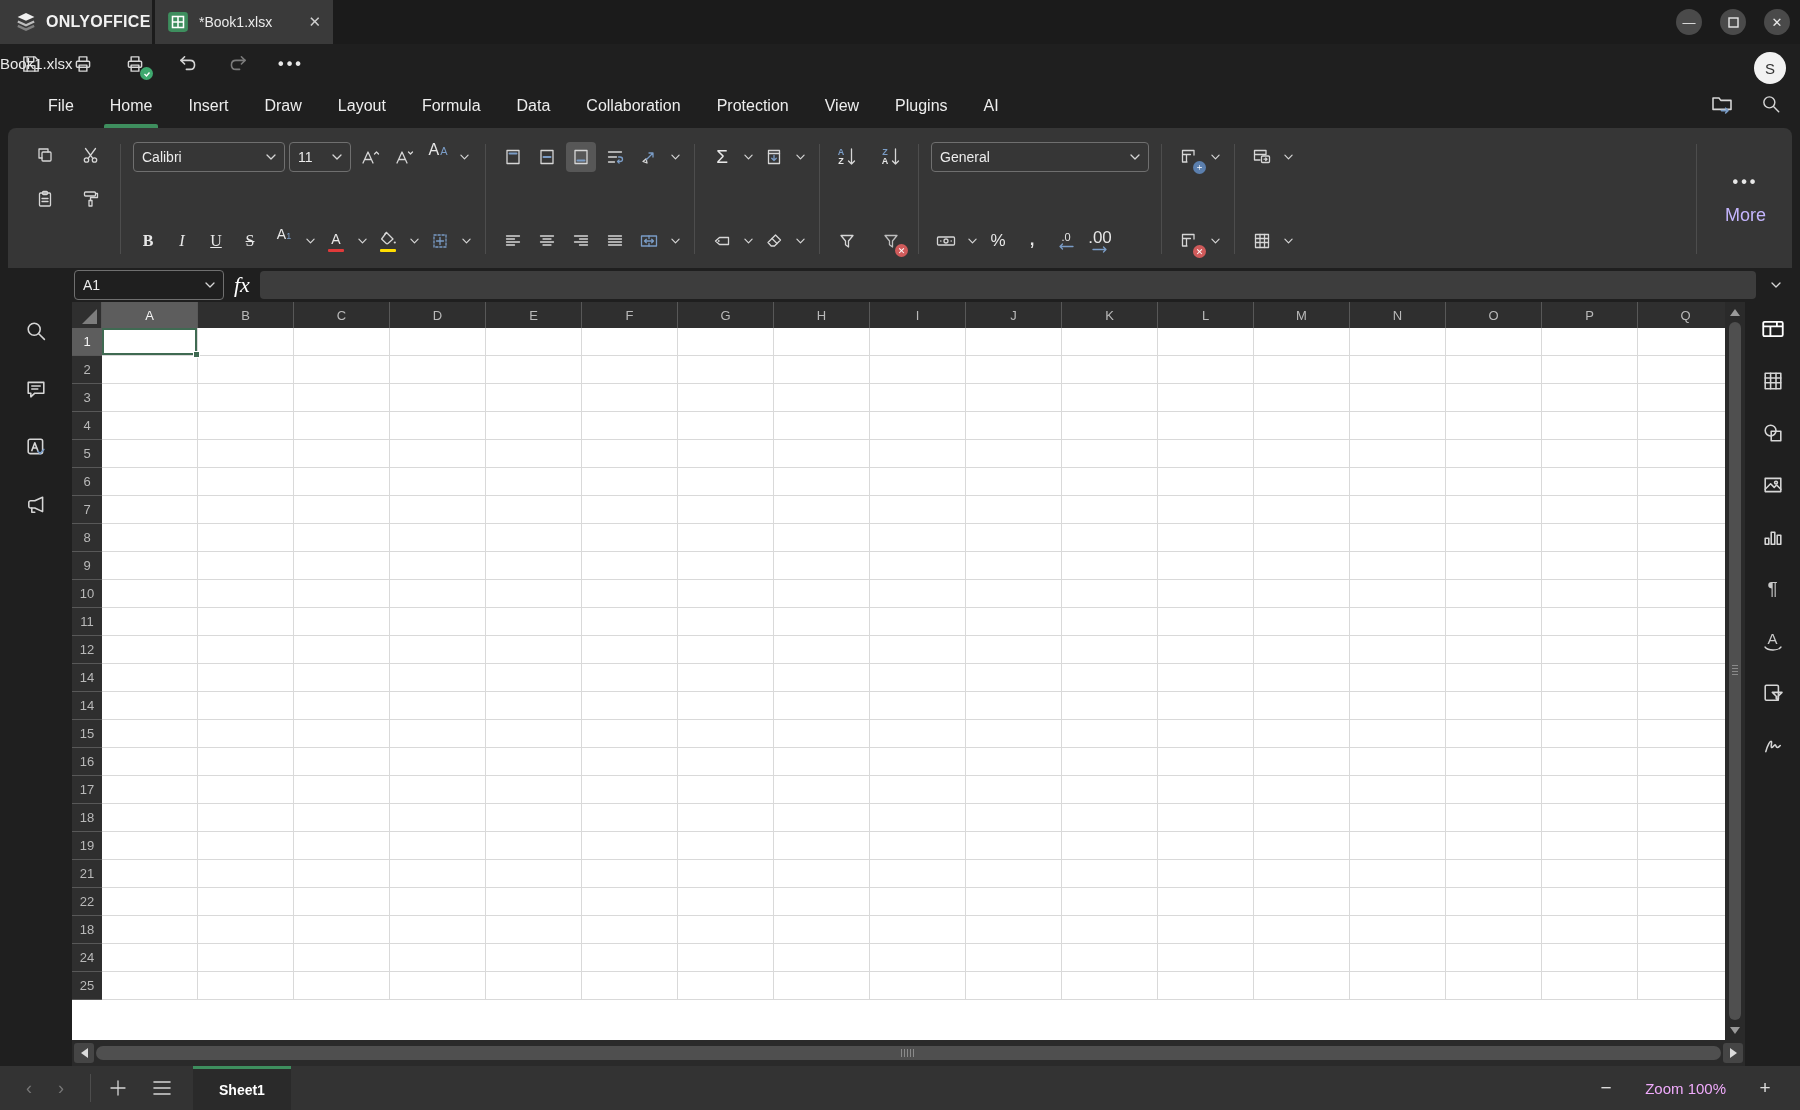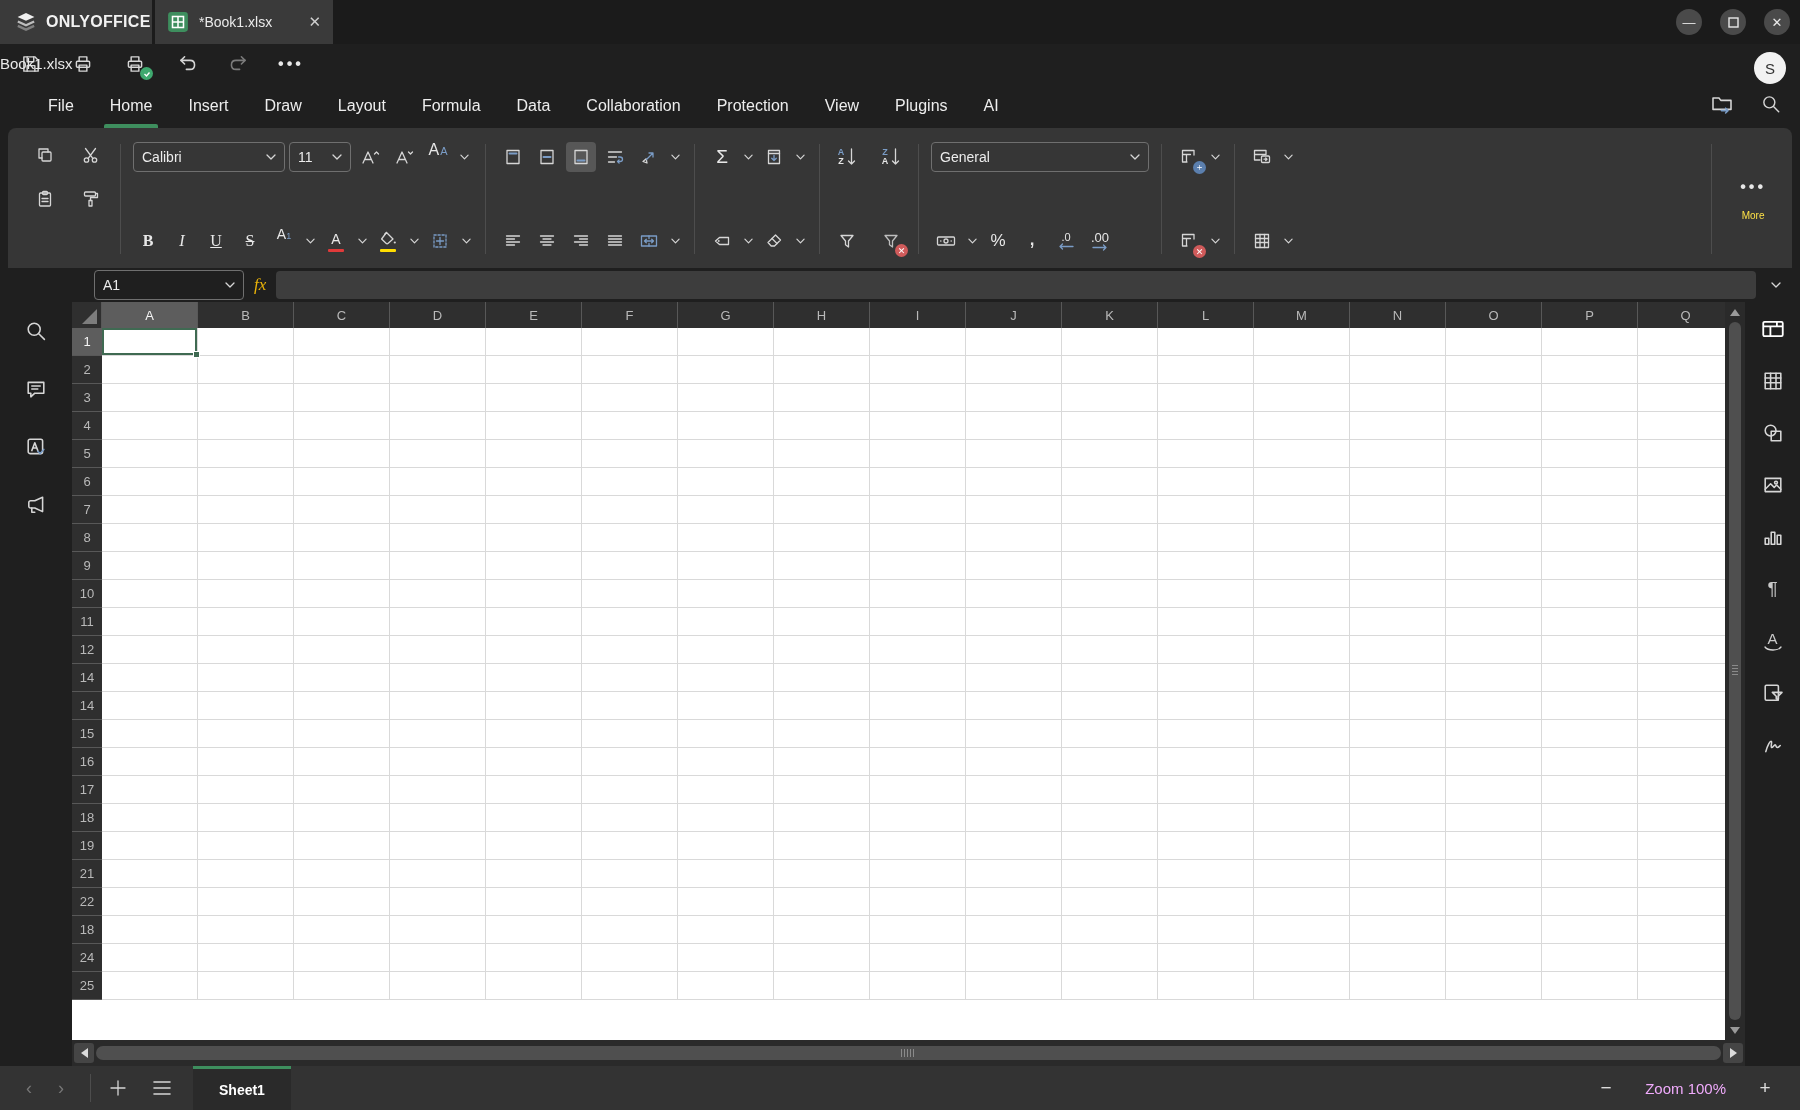--- a/index.html
+++ b/index.html
@@ -42,27 +42,27 @@
   .chev { width:14px; height:30px; display:flex; align-items:center; justify-content:center; cursor:pointer; }
   .glyph { font-size:16px; color:#e8e8e8; font-family:"Liberation Serif", serif; }
   .g-sans { font-family:"Liberation Sans", sans-serif; }
   .combo { height:30px; border:1px solid #6f6f6f; border-radius:4px; background:transparent; display:flex; align-items:center; padding:0 8px; gap:6px; color:#ececec; font-size:14px; }
   .combo .cval { flex:1; }
   .clip-grid { display:grid; grid-template-columns:30px 30px; grid-template-rows:30px 30px; gap:14px 16px; padding:2px 2px 2px 8px; }
   .stackbtn { display:flex; flex-direction:column; align-items:center; justify-content:center; line-height:1; }
   .colorbar { position:absolute; left:7px; right:7px; bottom:4px; height:3px; border-radius:1px; }
   .badge { position:absolute; border-radius:50%; width:13px; height:13px; display:flex; align-items:center; justify-content:center; font-size:9px; color:#fff; }
   .more-group { display:flex; flex-direction:column; align-items:center; justify-content:center; gap:14px; padding:0 16px; }
-  .more-label { font-size:10px; color:#fde047; }
+  .more-label { font-size:18px; color:#c4b5fd; }
   .dots { letter-spacing:3px; font-size:16px; color:#e8e8e8; font-weight:700; }
 
   
   .formula-row { height:34px; display:flex; align-items:center; padding:2px 14px 2px 74px; gap:10px; background:#1f1f1f; }
-  .namebox { width:150px;margin-left:20px; }
-  .fx { font-size:17px; color:#eab308; font-family:"Liberation Serif", serif; font-style:italic; }
+  .namebox { width:150px; }
+  .fx { font-size:22px; color:#ffffff; font-family:"Liberation Serif", serif; font-style:italic; }
   .formula-input { flex:1; height:28px; background:#3d3d3d; border:none; border-radius:4px; color:#eee; padding:0 8px; font-size:13px; }
   .fb-collapse { width:20px; display:flex; justify-content:center; }
 
   
   .main { height:738px; display:flex; }
   .left-rail { width:72px; display:flex; flex-direction:column; align-items:center; gap:24px; padding-top:12px; }
   .rail-btn { width:36px; height:34px; display:flex; align-items:center; justify-content:center; cursor:pointer; }
   .grid-wrap { flex:1; background:#fff; overflow:hidden; display:flex; flex-direction:column; }
   .col-headers { display:flex; height:26px; background:#2f2f2f; flex:0 0 26px; }
   .corner { width:30px; flex:0 0 30px; border-right:1px solid #585858; position:relative; background:#2f2f2f; }
@@ -546,21 +546,21 @@
       <div class="tbtn">
           <span class="glyph g-sans" style="font-size:24px; line-height:8px; margin-top:-8px;">,</span>
         </div>
       <div class="tbtn stackbtn">
         <span style="font-size:11px;">.0</span>
         <svg width="16" height="7" viewBox="0 0 16 7" class="ic ic-b">
             <path d="M15 3.5H2m0 0l2.5-2.5M2 3.5L4.5 6"></path>
           </svg>
       </div>
       <div class="tbtn stackbtn">
-        <span style="font-size:13px;">.00</span>
+        <span style="font-size:17px;">.00</span>
         <svg width="16" height="7" viewBox="0 0 16 7" class="ic ic-b">
             <path d="M1 3.5h13m0 0L11.5 1M14 3.5L11.5 6"></path>
           </svg>
       </div>
     </div>
   </div>
 
   <div class="tb-sep"></div>
 
   <div class="tb-group">

